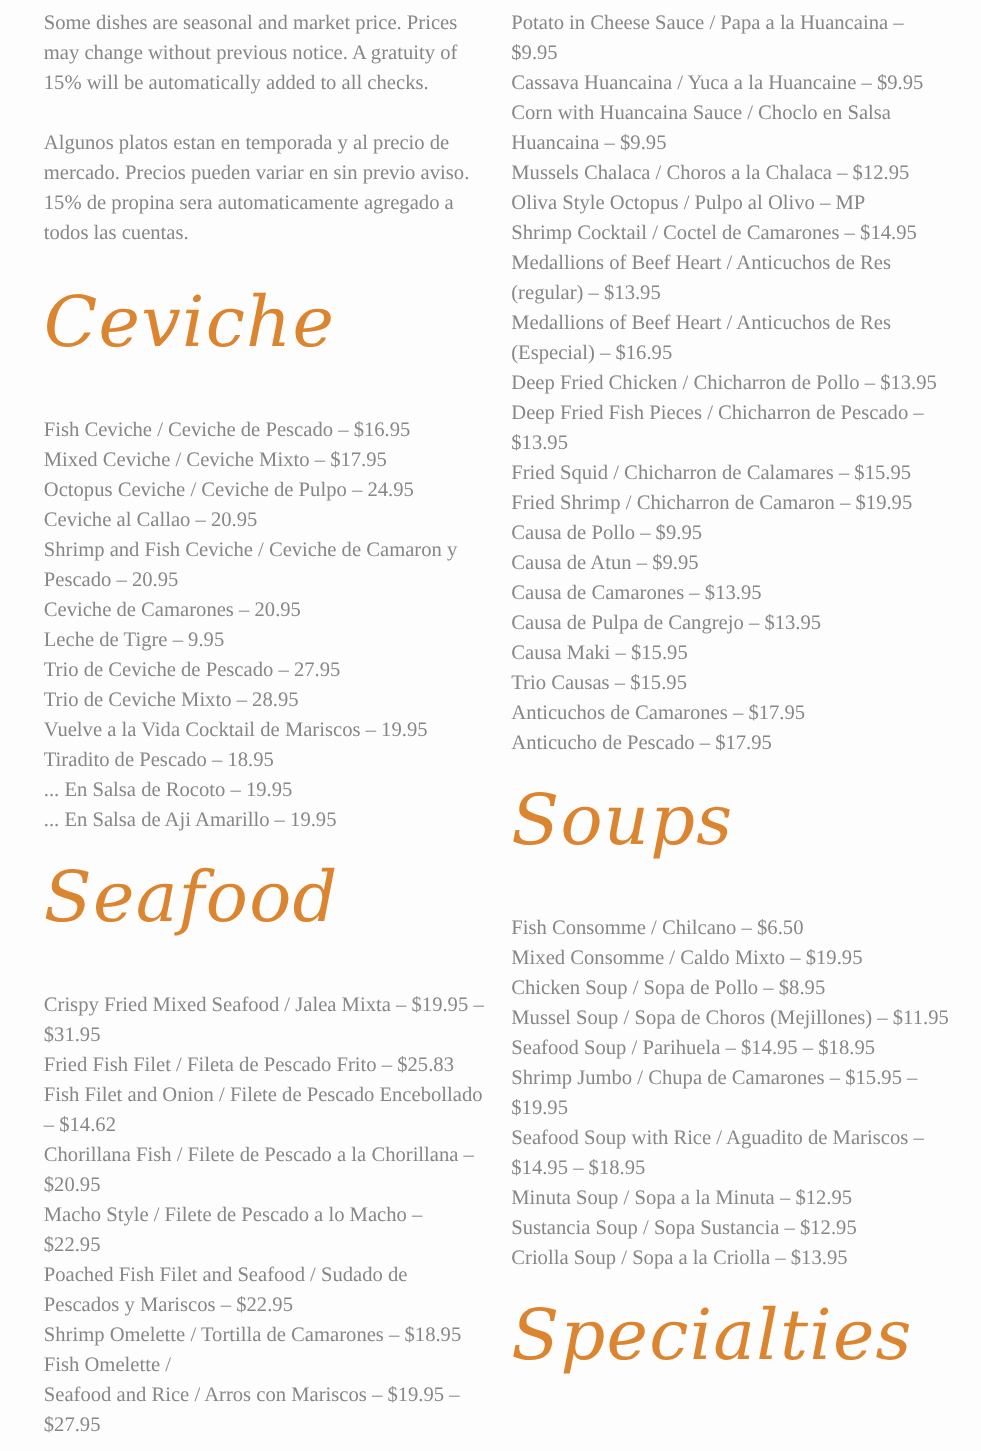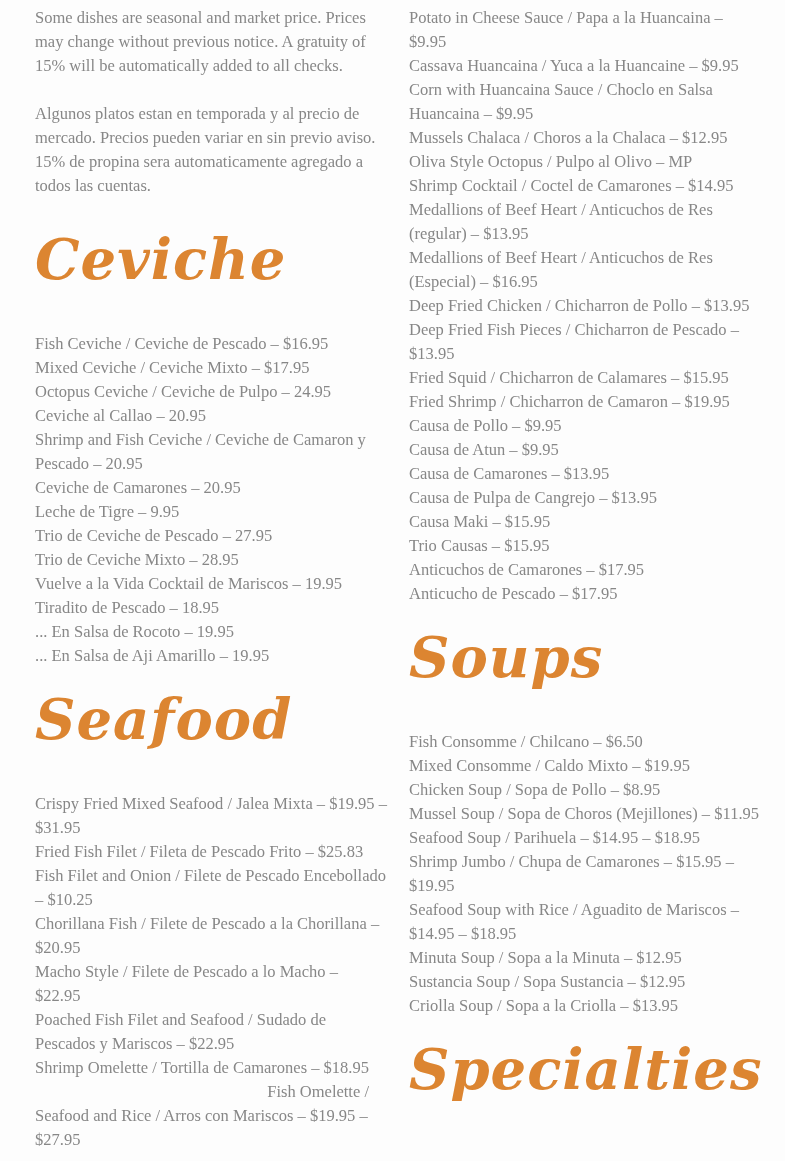--- a/index.html
+++ b/index.html
@@ -12,25 +12,25 @@
     font-family: "Liberation Serif", "DejaVu Serif", serif;
     color: #878787;
     font-size: 16.5px;
     line-height: 24px;
     padding: 6px 24px 0 35px;
   }
   .columns { display: flex; gap: 22px; }
   .col { width: 352px; }
   p.intro { margin: 0 0 24px 0; }
   p.menu-item { margin: 0; }
-  p.align-right { text-align: right; padding-right: 18px; }
+  p.align-right { text-align: left; padding-right: 18px; }
   h2.script {
     font-family: "DejaVu Serif", serif;
     font-style: italic;
-    font-weight: bold;
+    font-weight: normal;
     color: #dc8531;
     font-size: 56px;
     line-height: 74px;
     letter-spacing: 1px;
     margin: 14px 0 36px 0;
   }
 </style>
 </head>
 <body>
 
@@ -50,21 +50,21 @@
       <p class="menu-item">Leche de Tigre – 9.95</p>
       <p class="menu-item">Trio de Ceviche de Pescado – 27.95</p>
       <p class="menu-item">Trio de Ceviche Mixto – 28.95</p>
       <p class="menu-item">Vuelve a la Vida Cocktail de Mariscos – 19.95</p>
       <p class="menu-item">Tiradito de Pescado – 18.95</p>
       <p class="menu-item">... En Salsa de Rocoto – 19.95</p>
       <p class="menu-item">... En Salsa de Aji Amarillo – 19.95</p>
       <h2 class="script">Seafood</h2>
       <p class="menu-item">Crispy Fried Mixed Seafood / Jalea Mixta – $19.95 – $31.95</p>
       <p class="menu-item">Fried Fish Filet / Fileta de Pescado Frito – $25.83</p>
-      <p class="menu-item">Fish Filet and Onion / Filete de Pescado Encebollado – $10.25</p>
+      <p class="menu-item">Fish Filet and Onion / Filete de Pescado Encebollado – $14.62</p>
       <p class="menu-item">Chorillana Fish / Filete de Pescado a la Chorillana – $20.95</p>
       <p class="menu-item">Macho Style / Filete de Pescado a lo Macho – $22.95</p>
       <p class="menu-item">Poached Fish Filet and Seafood / Sudado de Pescados y Mariscos – $22.95</p>
       <p class="menu-item">Shrimp Omelette / Tortilla de Camarones – $18.95</p>
       <p class="menu-item align-right">Fish Omelette /</p>
       <p class="menu-item">Seafood and Rice / Arros con Mariscos – $19.95 – $27.95</p>
     </div>
 
   <div class="col">
 

